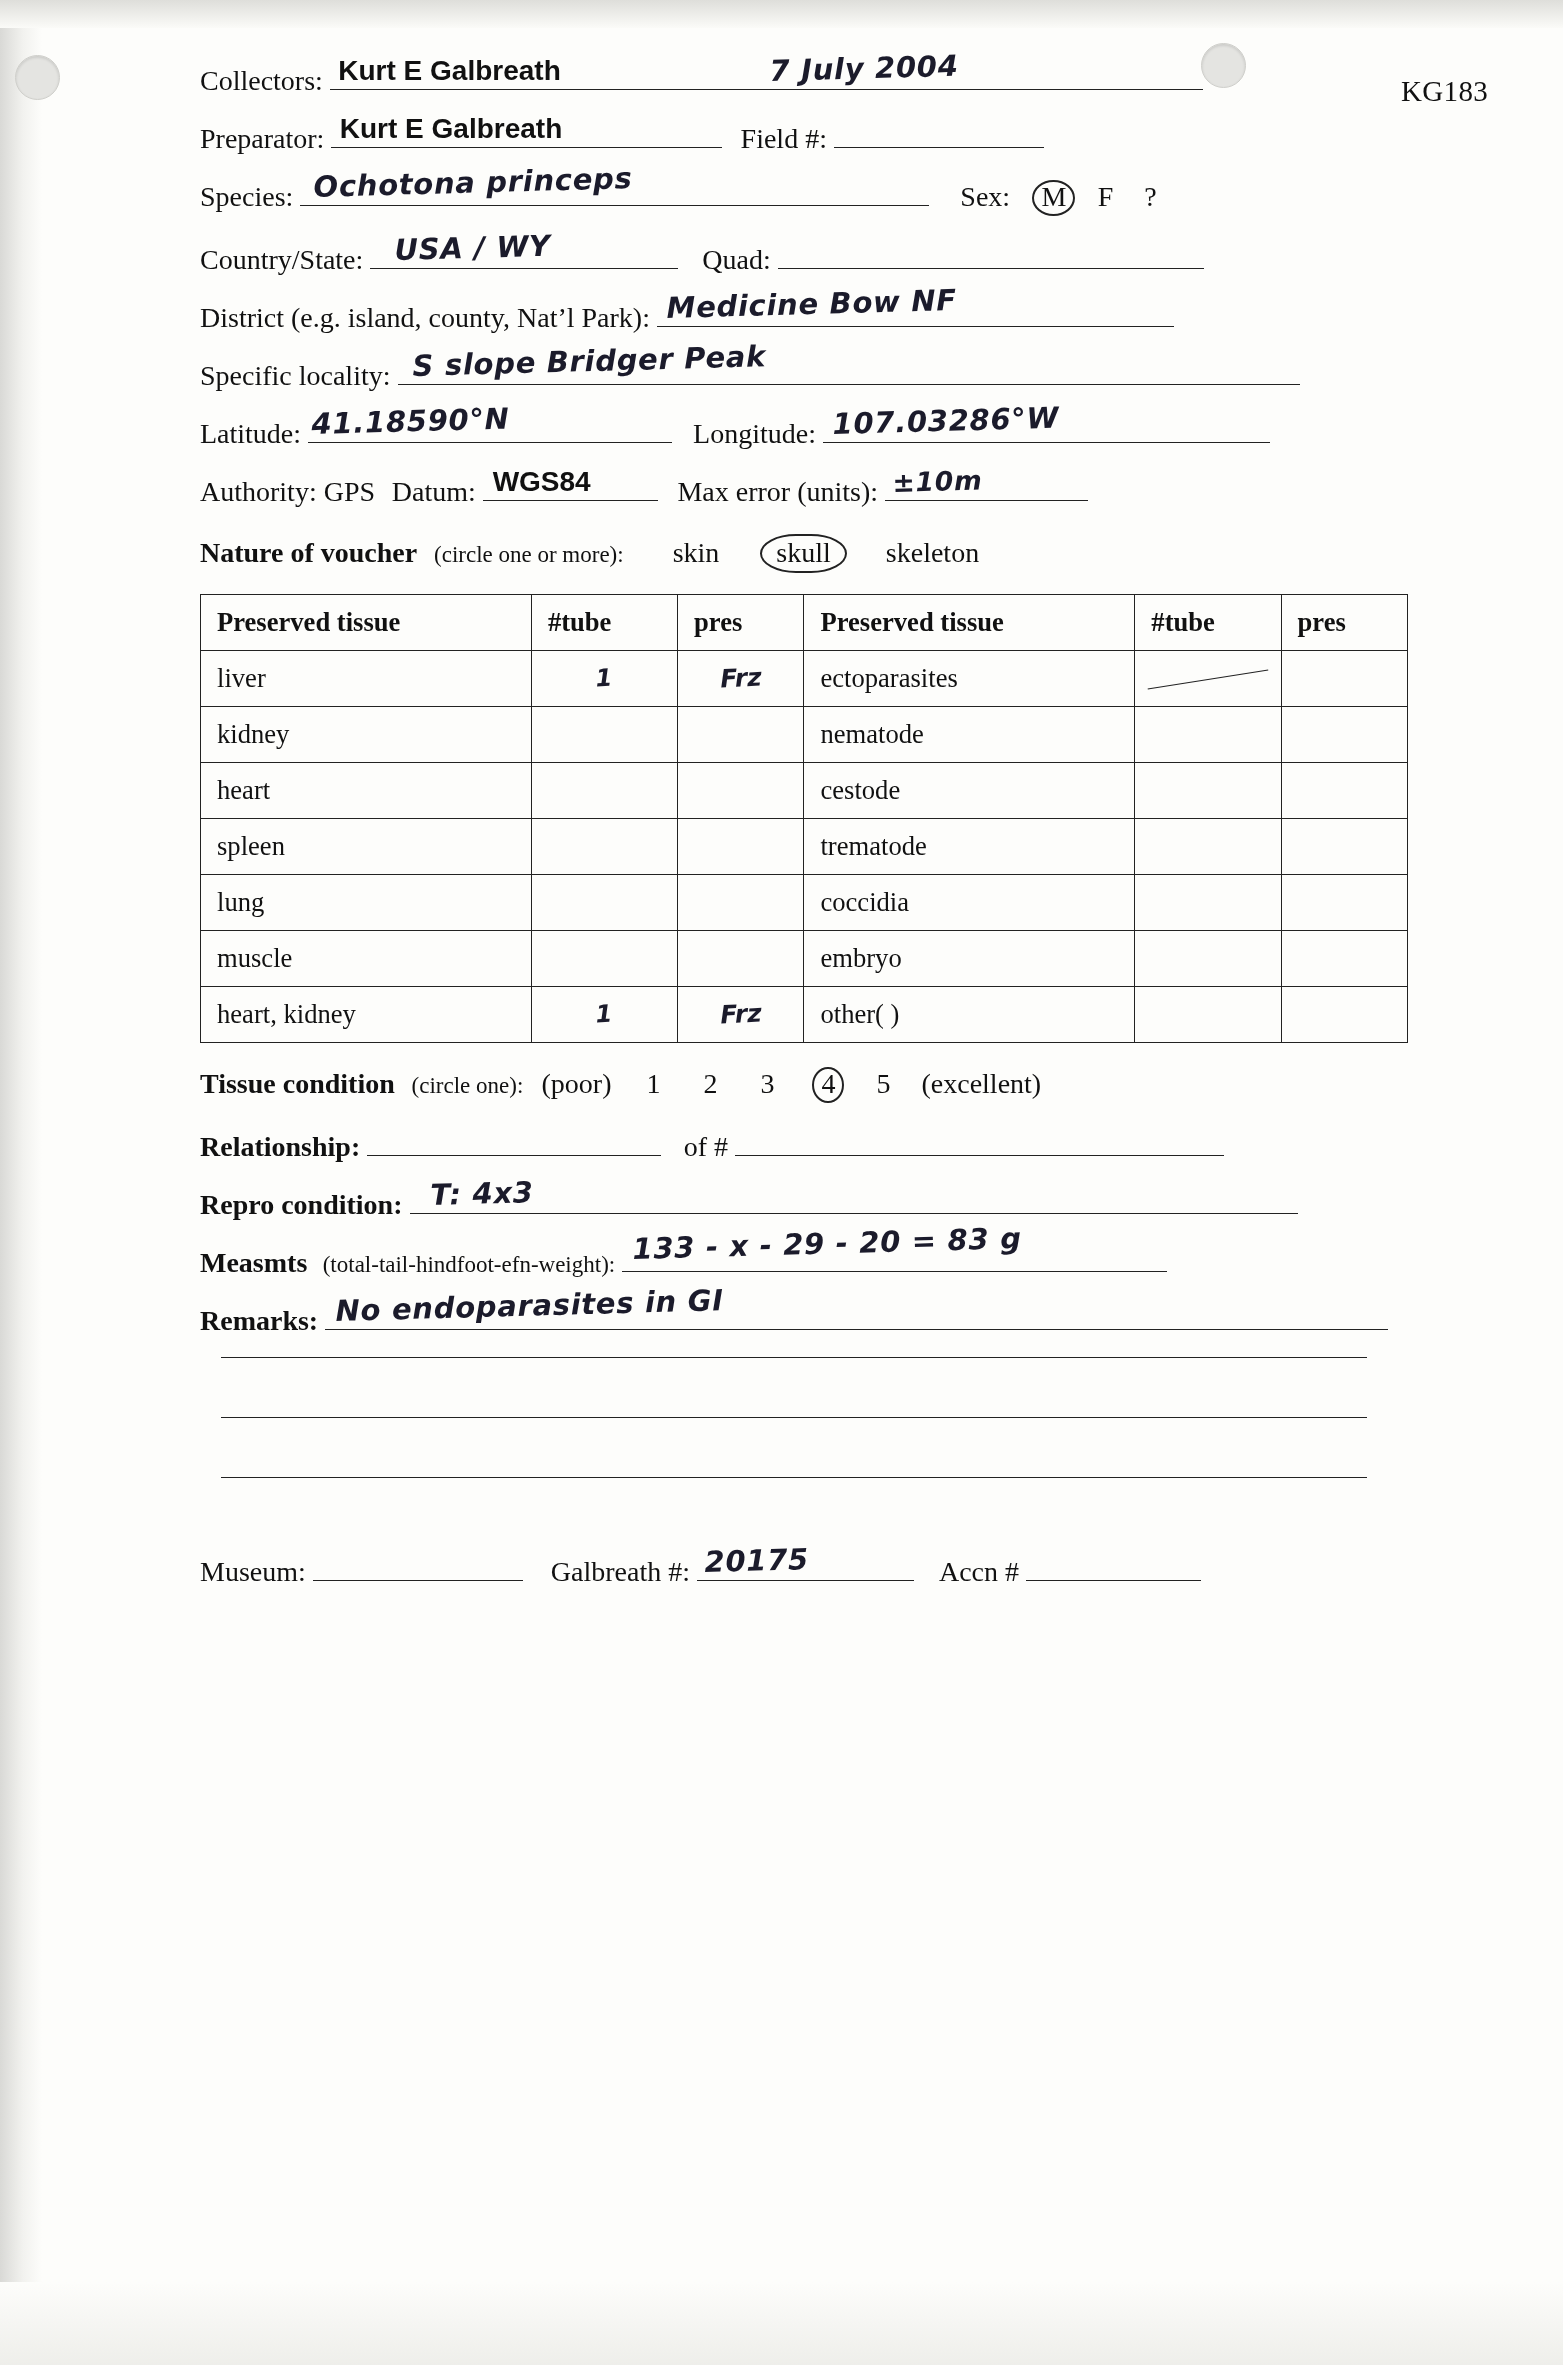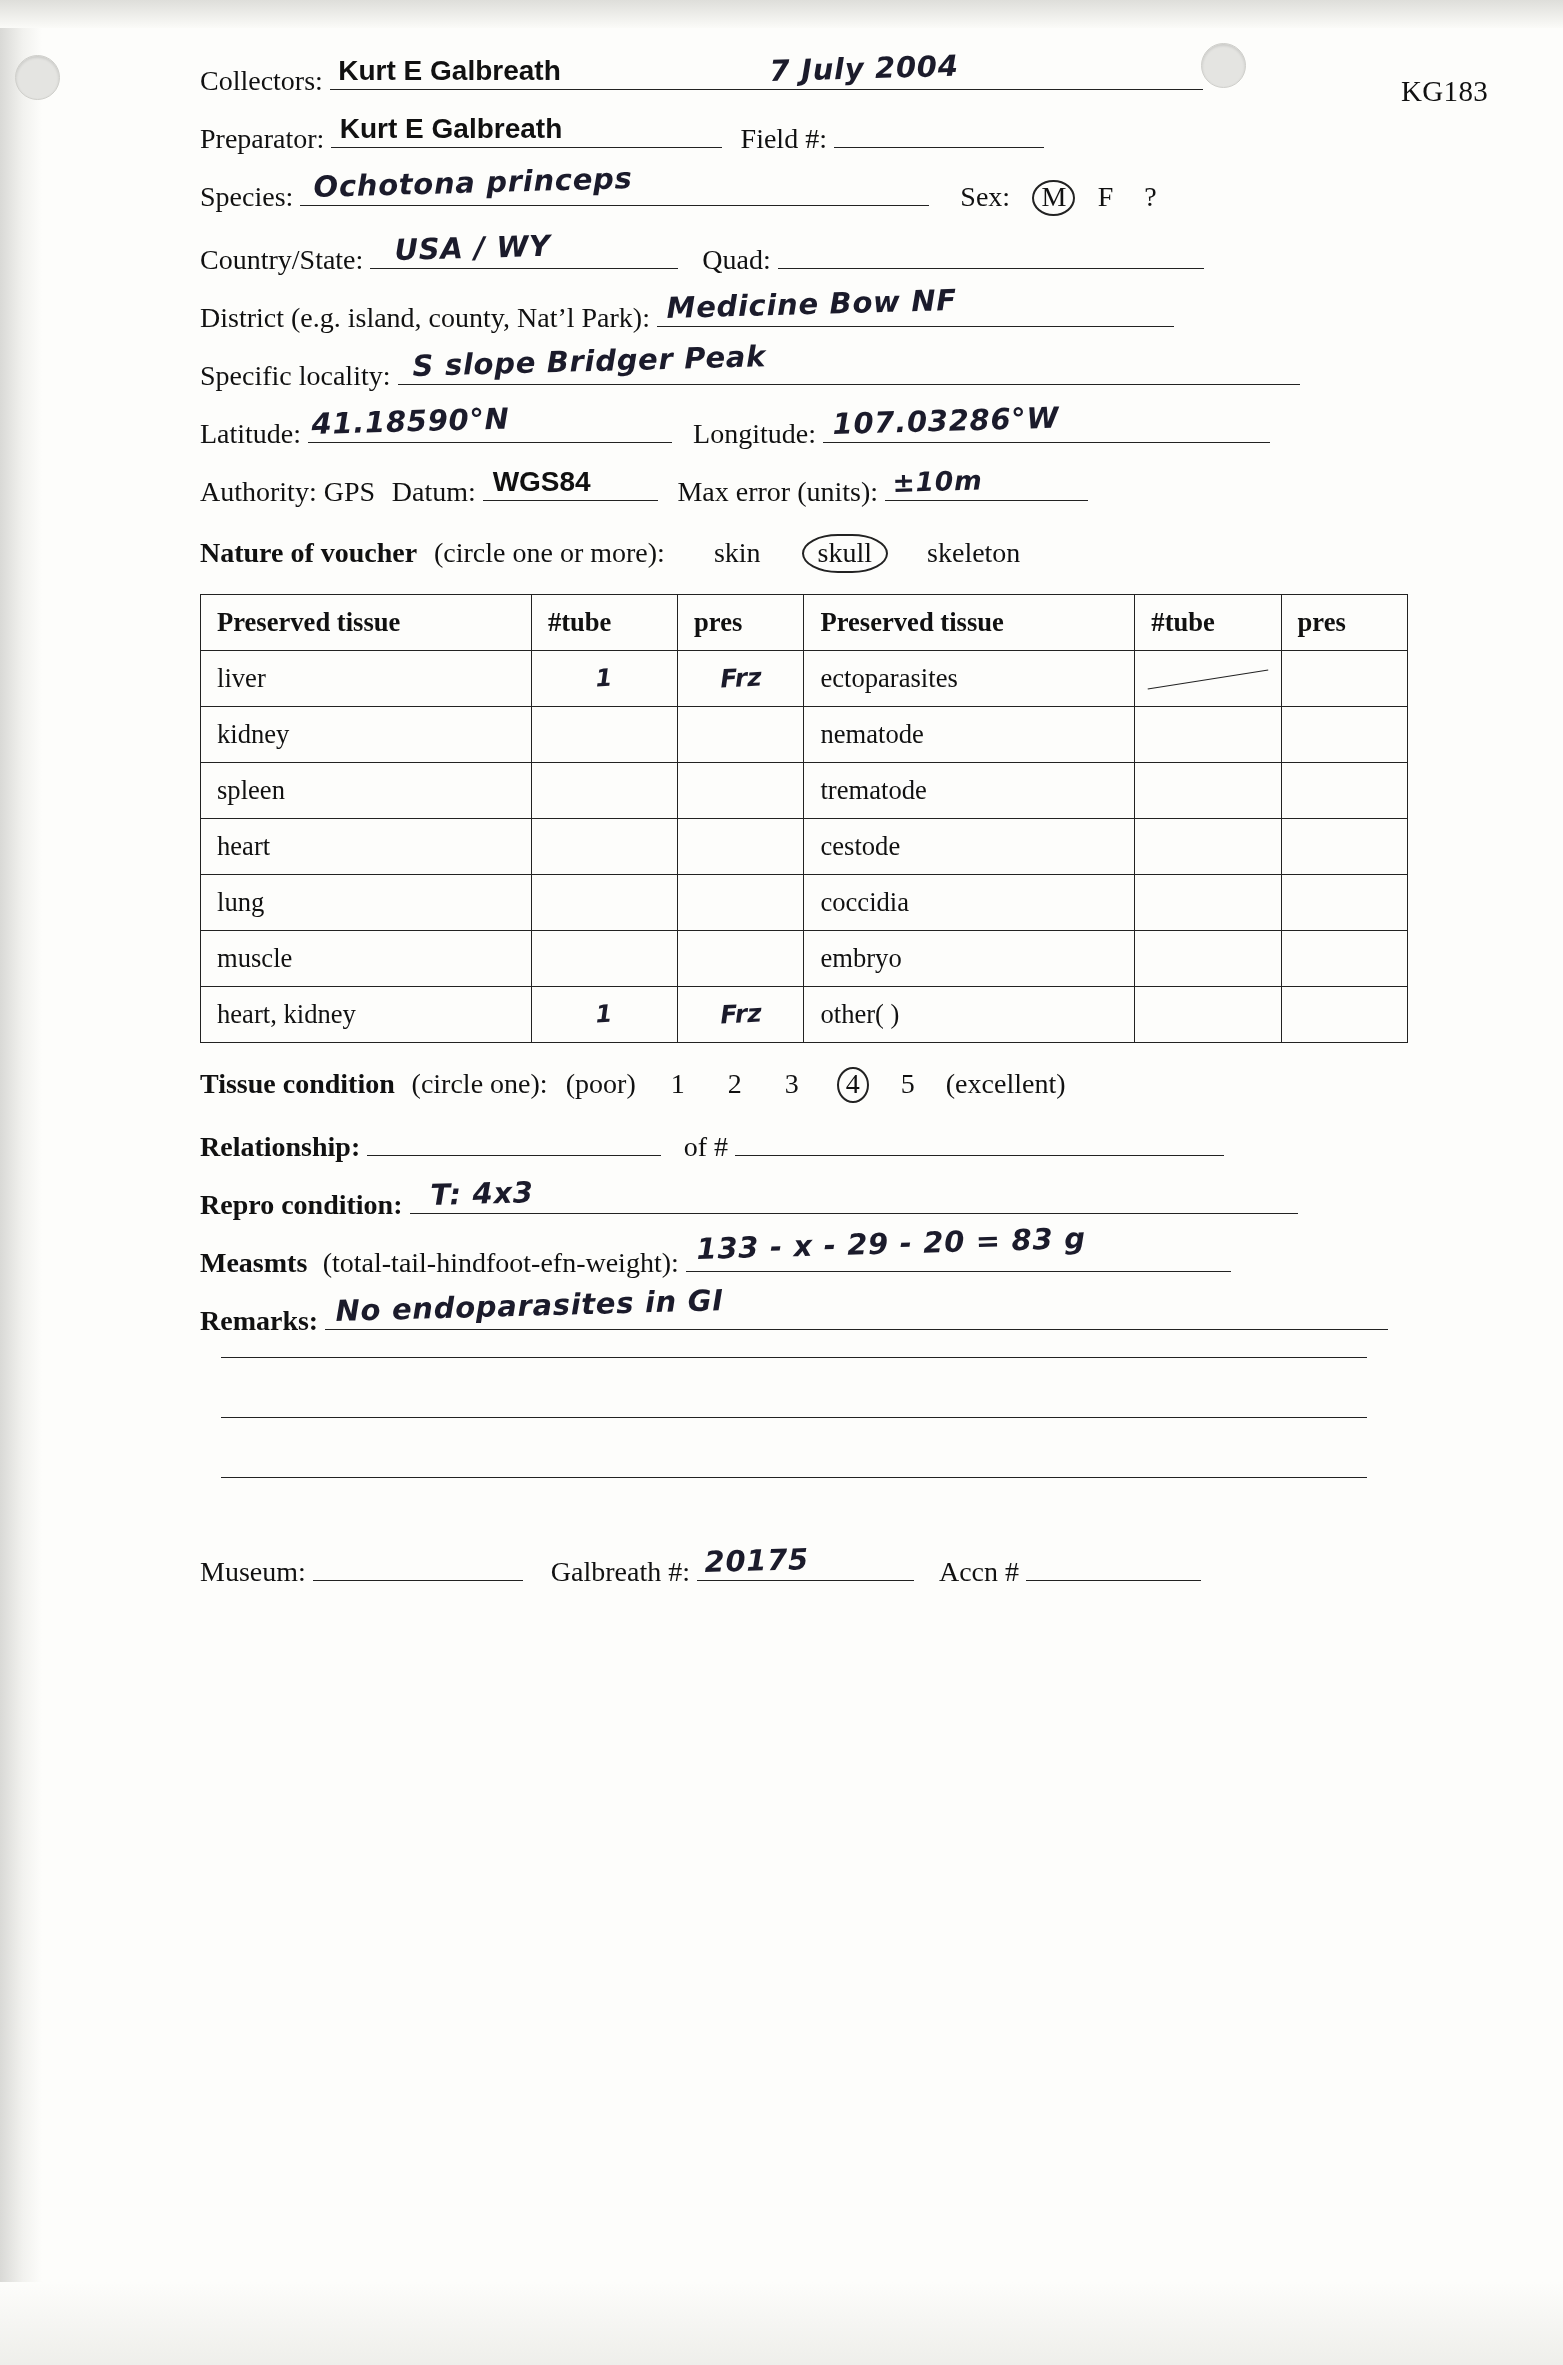--- a/index.html
+++ b/index.html
@@ -70,21 +70,21 @@
 
   .row {
     position: relative;
     font-size: 28px;
     line-height: 1;
     margin-bottom: 21px;
     white-space: nowrap;
   }
   .lbl { font-family: "Liberation Serif", serif; }
   .lbl.b { font-weight: bold; }
-  .small { font-size: 28px; }
+  .small { font-size: 23px; }
 
   
   .fill {
     display: inline-block;
     border-bottom: 1.4px solid #222;
     position: relative;
     vertical-align: baseline;
     height: 31px;
   }
   .fill .hw {
@@ -324,32 +324,32 @@
         </tr>
         <tr>
           <td>kidney</td>
           <td></td>
           <td></td>
           <td>nematode</td>
           <td></td>
           <td></td>
         </tr>
         <tr>
+          <td>heart</td>
+          <td></td>
+          <td></td>
+          <td>cestode</td>
+          <td></td>
+          <td></td>
+        </tr>
+        <tr>
           <td>spleen</td>
           <td></td>
           <td></td>
           <td>trematode</td>
-          <td></td>
-          <td></td>
-        </tr>
-        <tr>
-          <td>heart</td>
-          <td></td>
-          <td></td>
-          <td>cestode</td>
           <td></td>
           <td></td>
         </tr>
         <tr>
           <td>lung</td>
           <td></td>
           <td></td>
           <td>coccidia</td>
           <td></td>
           <td></td>

